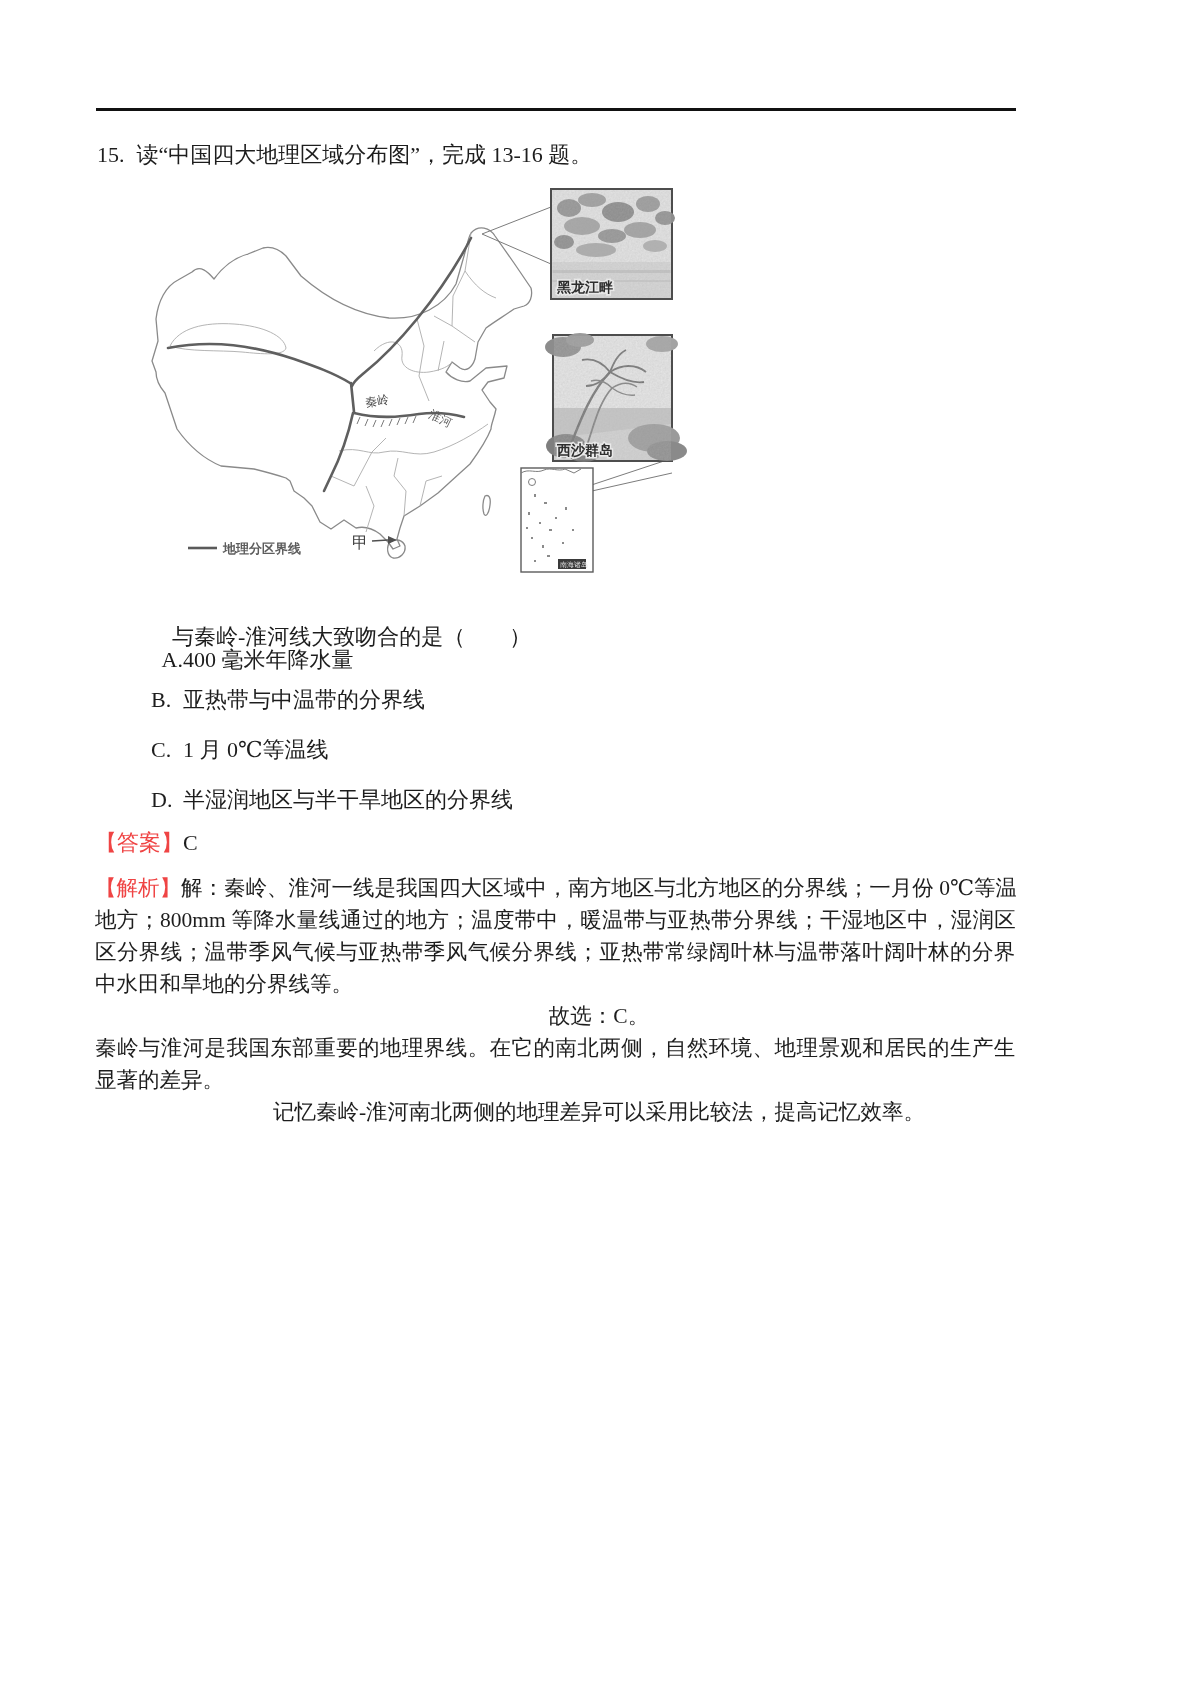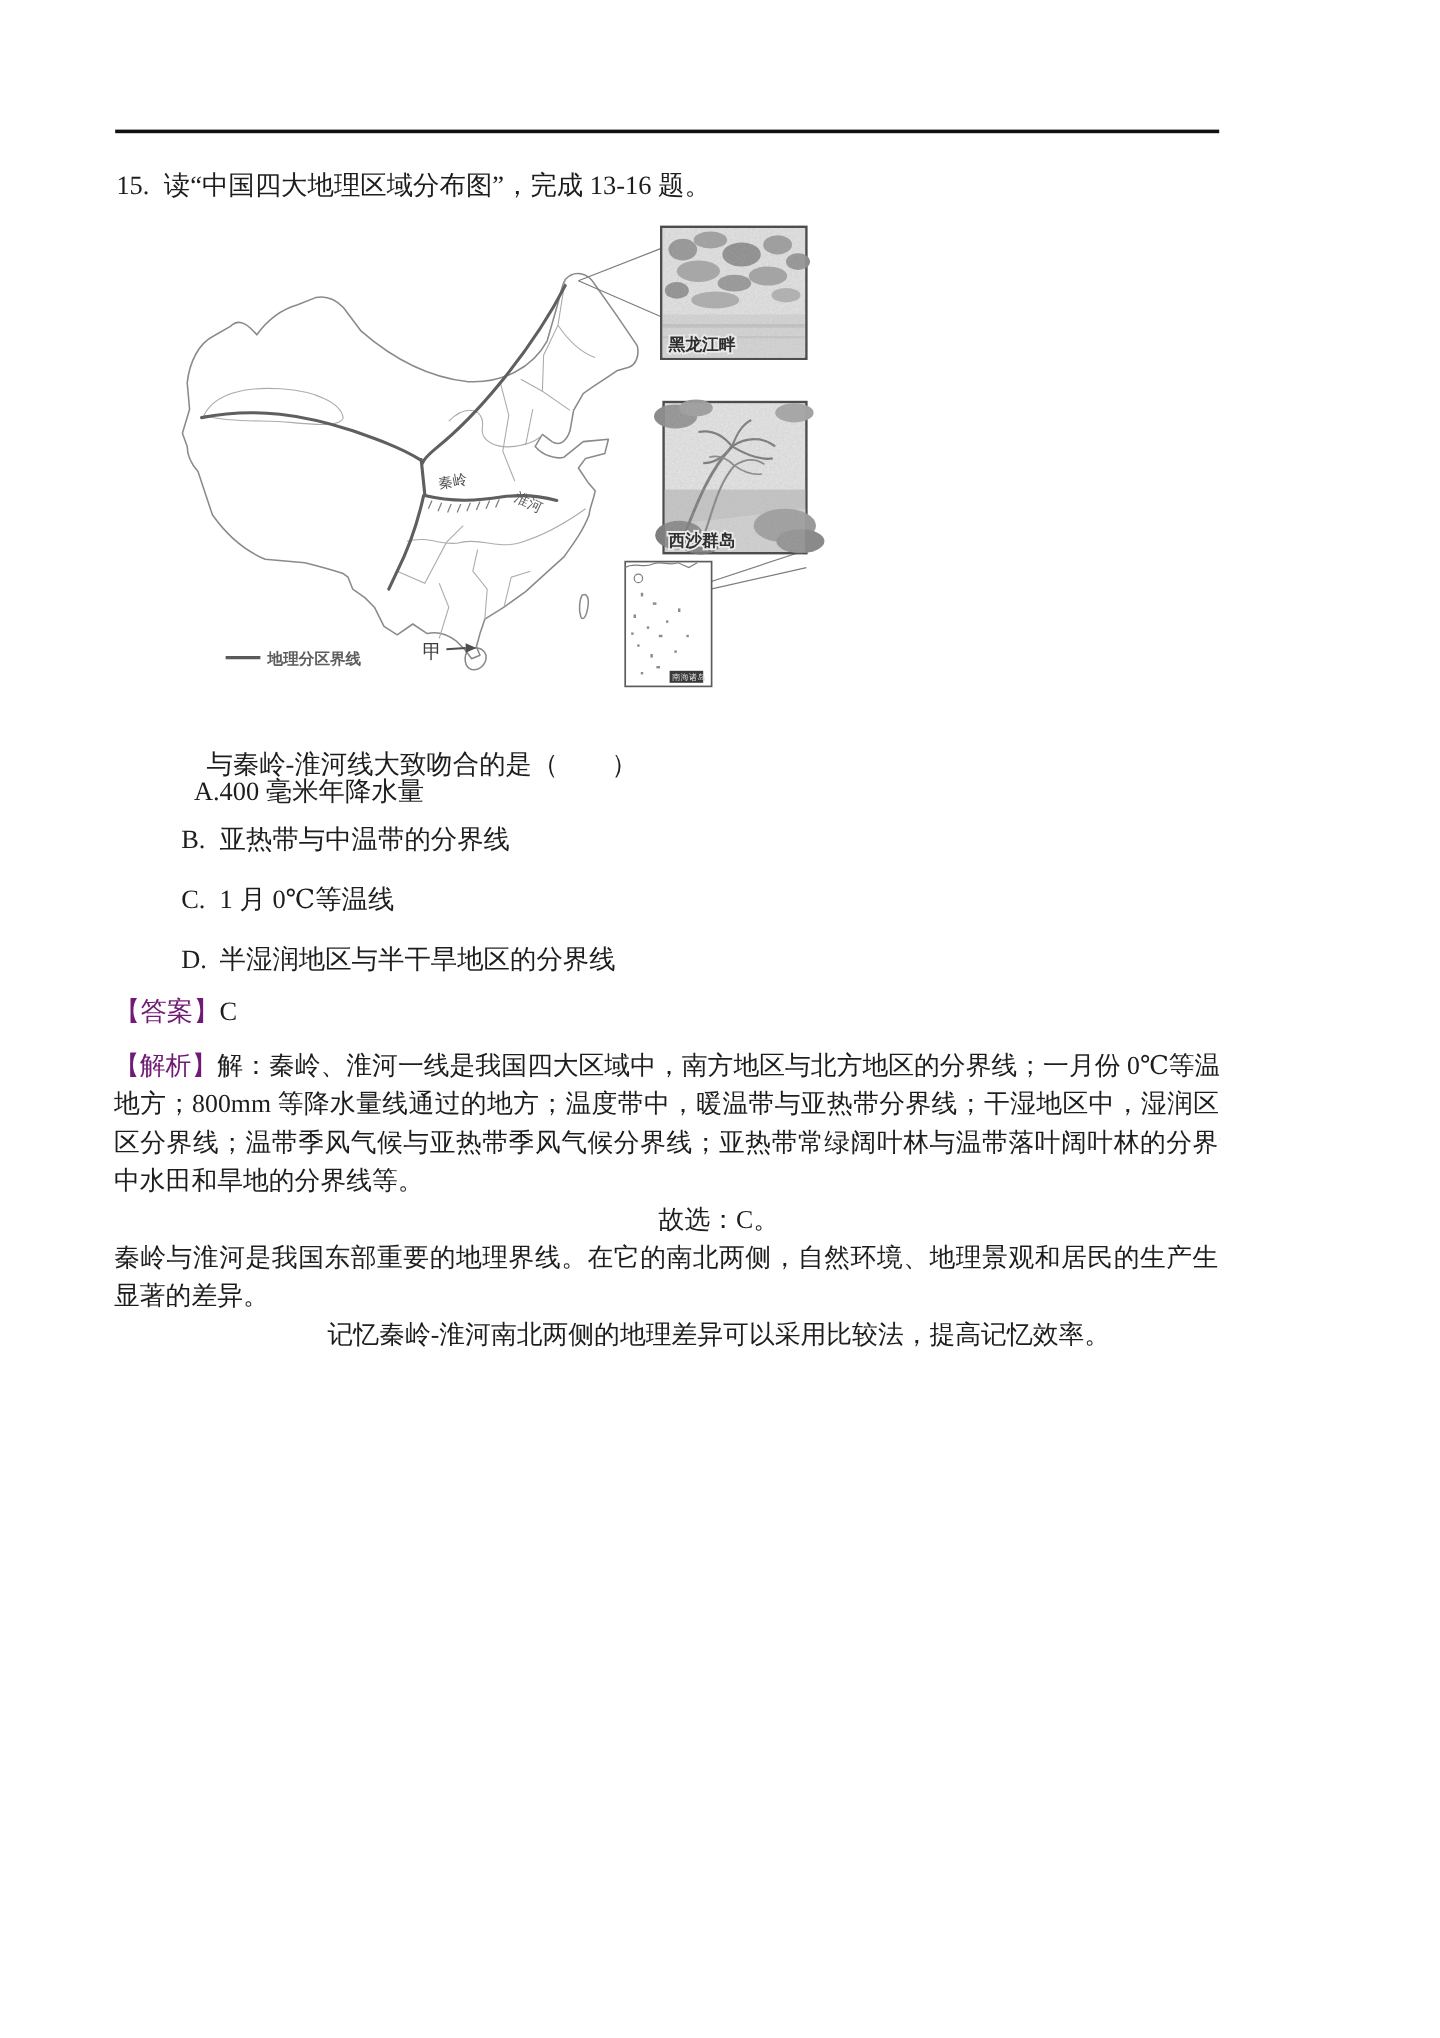--- a/index.html
+++ b/index.html
@@ -10,21 +10,21 @@
   }
   .top-rule{position:absolute;left:96px;top:108px;width:1008px;height:3px;background:#111;}
   .q-intro{position:absolute;left:97px;top:140px;font-size:22px;white-space:nowrap;}
   .q-intro .qnum{margin-right:12px;}
   .figure{position:absolute;left:134px;top:176px;width:560px;height:400px;}
   .stem{position:absolute;left:172px;top:586px;font-size:22px;white-space:nowrap;margin-top:36px;}
   .option{position:absolute;left:151px;font-size:22px;white-space:nowrap;}
   .option .olabel{display:inline-block;width:32px;}
   .opt-a{top:645px;text-align:right;}.opt-b{top:685px;}.opt-c{top:735px;}.opt-d{top:785px;}
   .answer-line{position:absolute;left:95px;top:828px;font-size:22px;}
-  .blue{color:#701a75;}
+  .blue{color:#ef4444;}
   .explain{position:absolute;left:95px;top:872px;width:1008px;font-size:21.5px;line-height:32px;}
   .explain p{margin:0;text-align:justify;}
   .explain p.nojust{text-align:center;}
   .page-num{position:absolute;left:1062px;top:1568px;font-size:21px;}
   svg text{font-family:"Liberation Sans","DejaVu Sans",sans-serif;}
   .photo-label{font-weight:bold;paint-order:stroke;stroke:#e9e9e9;stroke-width:3px;}
 </style>
 </head>
 <body>
 

